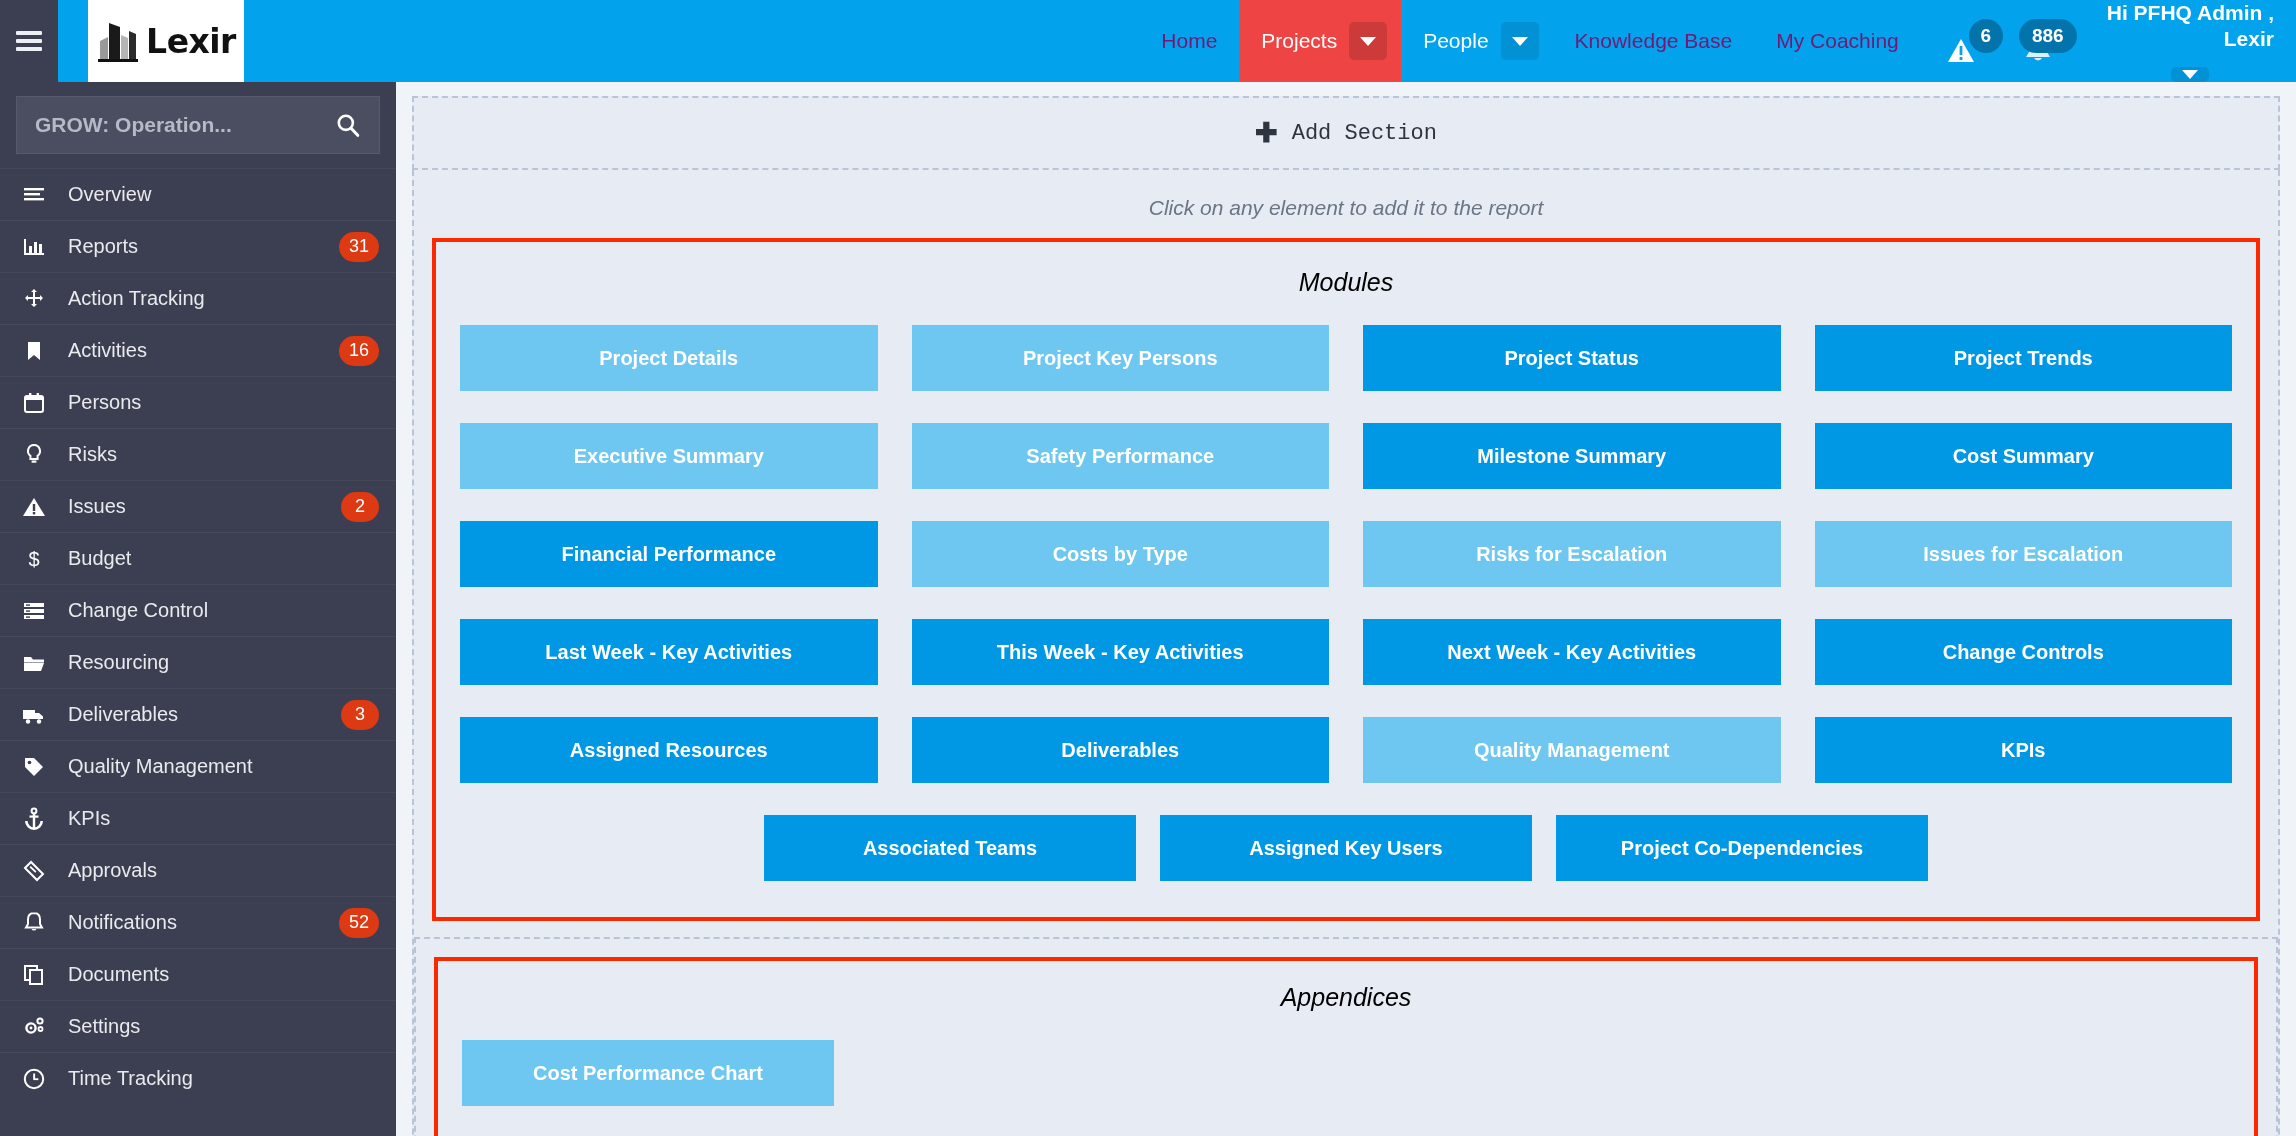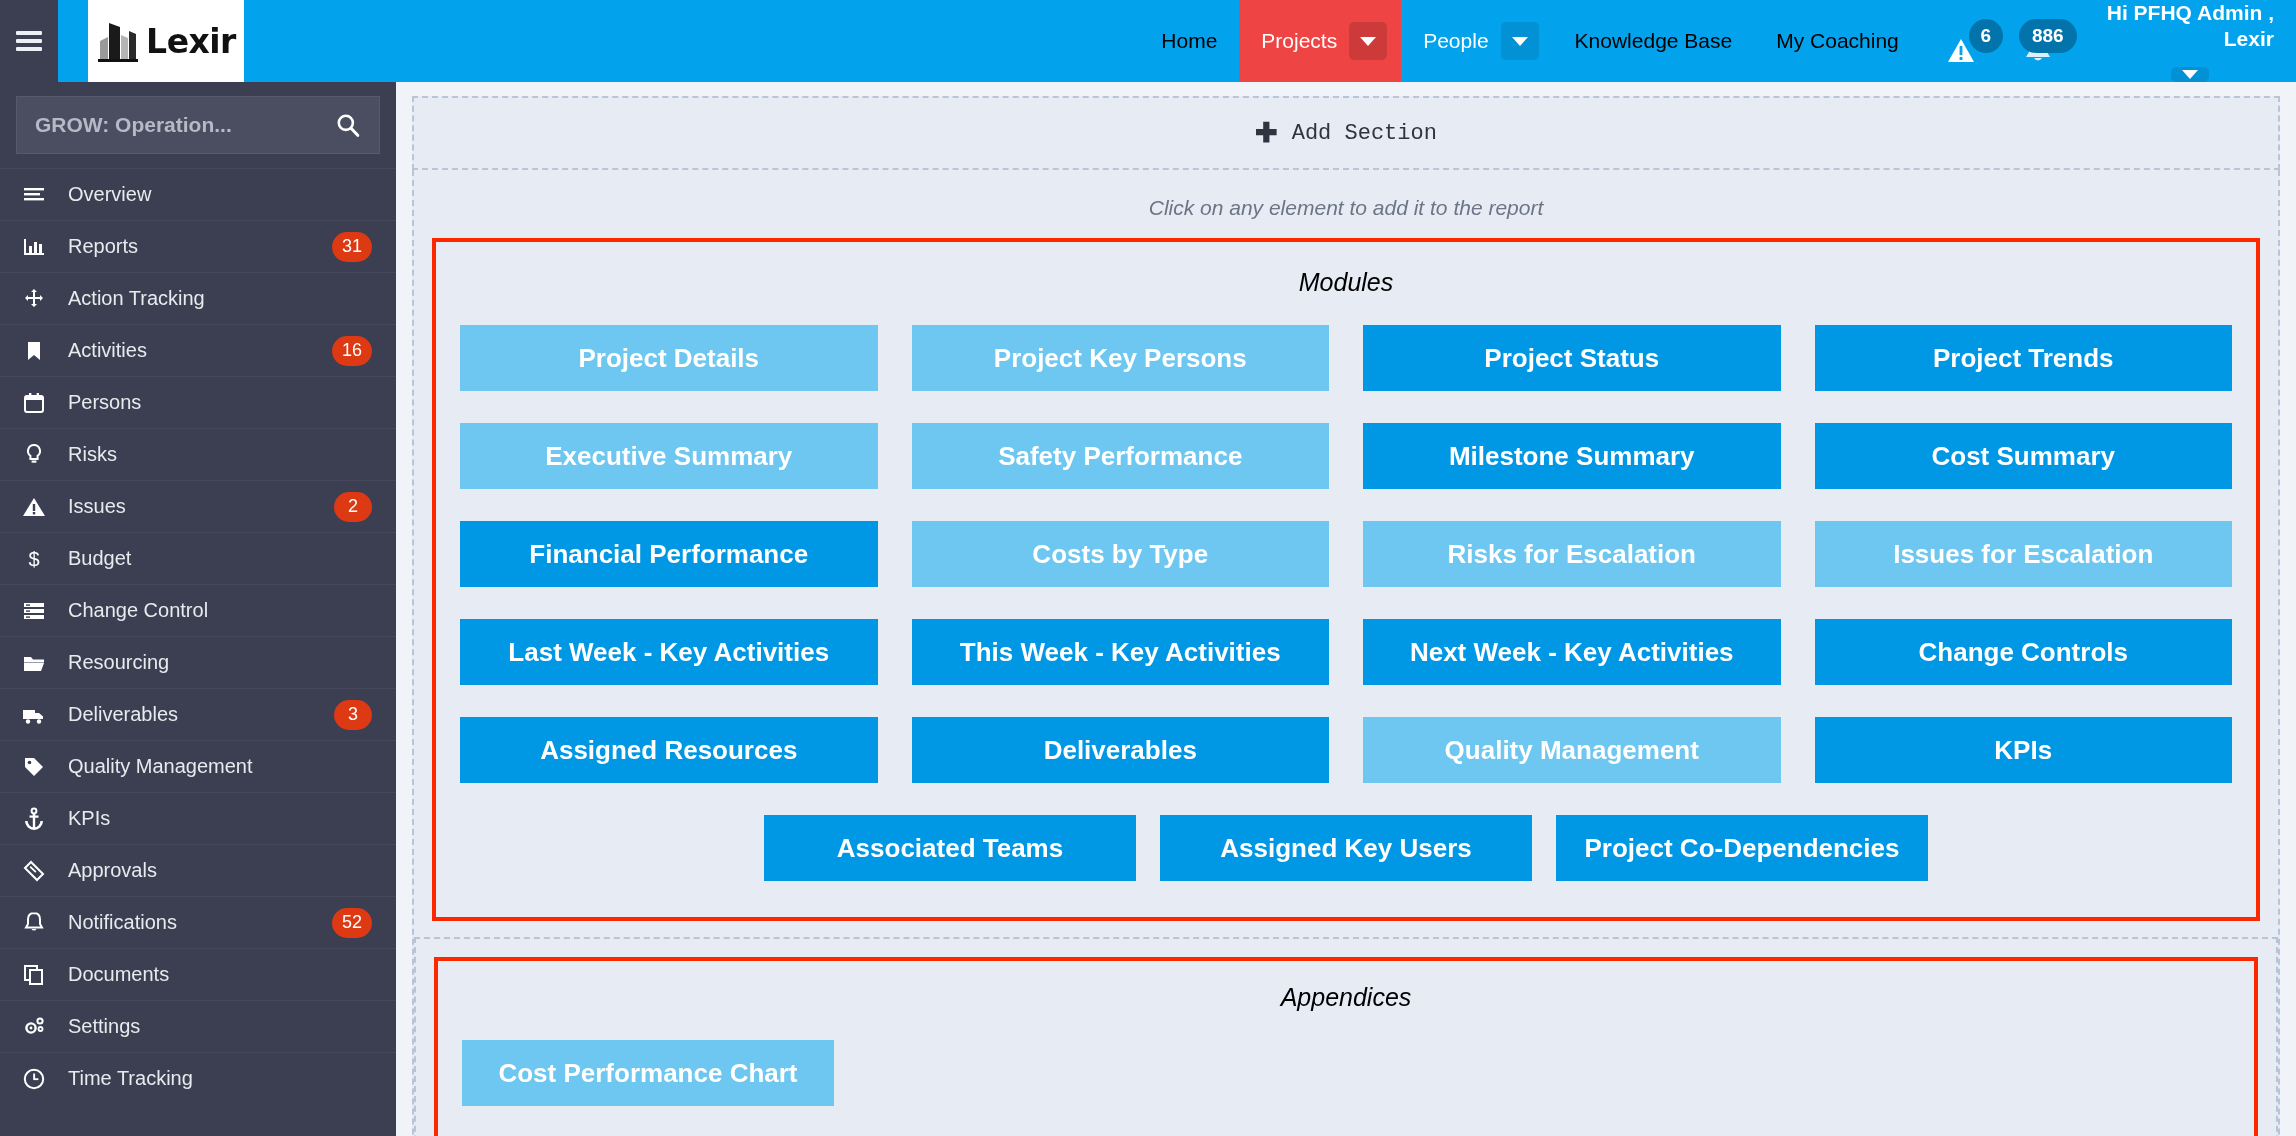--- a/index.html
+++ b/index.html
@@ -50,21 +50,21 @@
   }
 
   .nav-spacer { flex: 1 1 auto; }
 
   .nav {
     display: flex; align-items: stretch; height: 82px;
   }
   .nav-item {
     display: flex; align-items: center;
     padding: 0 22px;
-    color: #000000;
+    color: #701a75;
     font-size: 21px;
     height: 82px;
     cursor: pointer;
     white-space: nowrap;
   }
   .nav-group {
     display: flex; align-items: center;
     height: 82px;
     padding: 0 14px 0 22px;
     gap: 12px;
@@ -136,21 +136,21 @@
   .search-box .txt {
     flex: 1 1 auto; color: #b6bac6; font-size: 21px; font-weight: bold;
     white-space: nowrap; overflow: hidden;
   }
   .search-icon { width: 26px; height: 26px; flex: 0 0 26px; cursor: pointer; }
 
   .menu { display: block; }
   .menu-item {
     display: flex; align-items: center;
     height: 52px;
-    padding: 0 24px 0 22px;
+    padding: 0 17px 0 22px;
     border-top: 1px solid #454959;
     color: #e9eaee; font-size: 20px;
     cursor: pointer;
   }
   .menu-item .mi-icon {
     flex: 0 0 46px; display: flex; align-items: center; justify-content: flex-start;
   }
   .menu-item .mi-label { flex: 1 1 auto; white-space: nowrap; }
   .mi-badge {
     background: #dd3913; color: #fff;
@@ -222,21 +222,21 @@
   .grid3-center {
     display: flex; justify-content: center;
     gap: 34px; margin-top: 20px; flex-direction: column;
   }
   .grid3-center .tile { width: 372px; }
 
   .tile {
     height: 66px;
     display: flex; align-items: center; justify-content: center;
     color: #ffffff;
-    font-size: 26px; font-weight: bold;
+    font-size: 20px; font-weight: bold;
     text-align: center;
     cursor: pointer;
     line-height: 1.1;
     padding: 12px 8px;
   }
   .tile.light { background: #6dc7f0; }
   .tile.bright { background: #0098e5; }
 
   .appendix-wrap { margin-top: 16px; }
   .appendix-sec {

